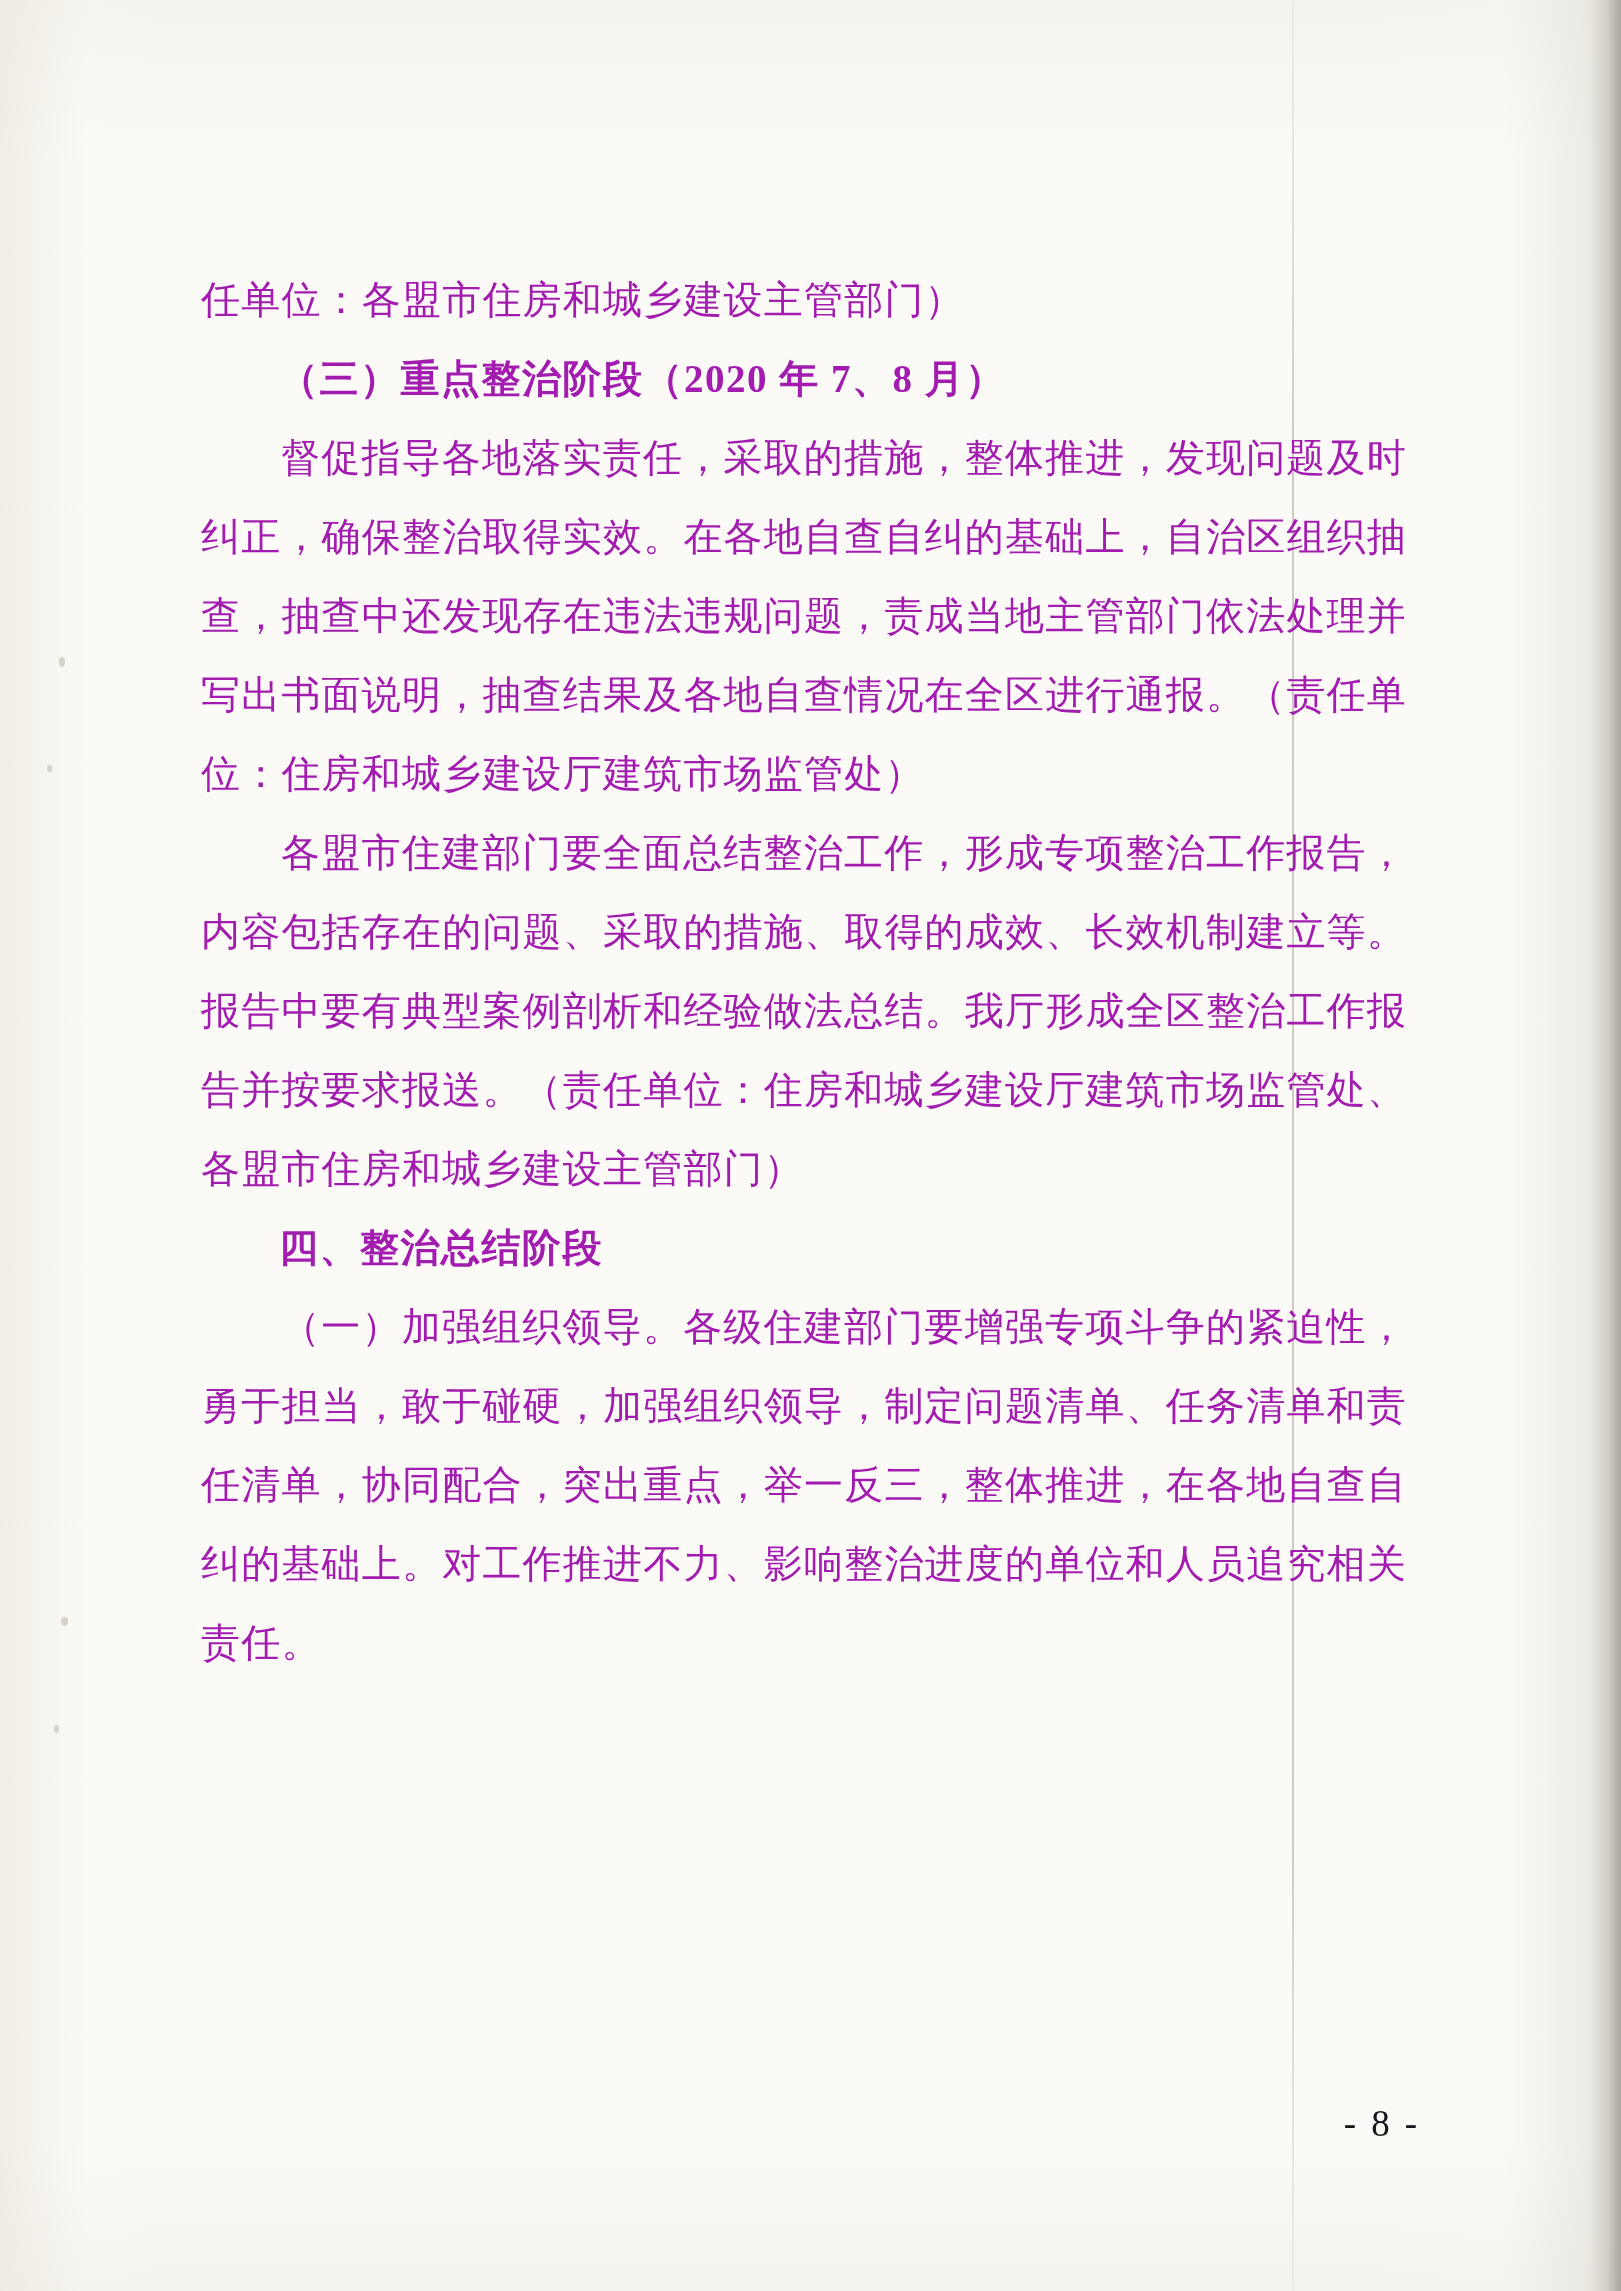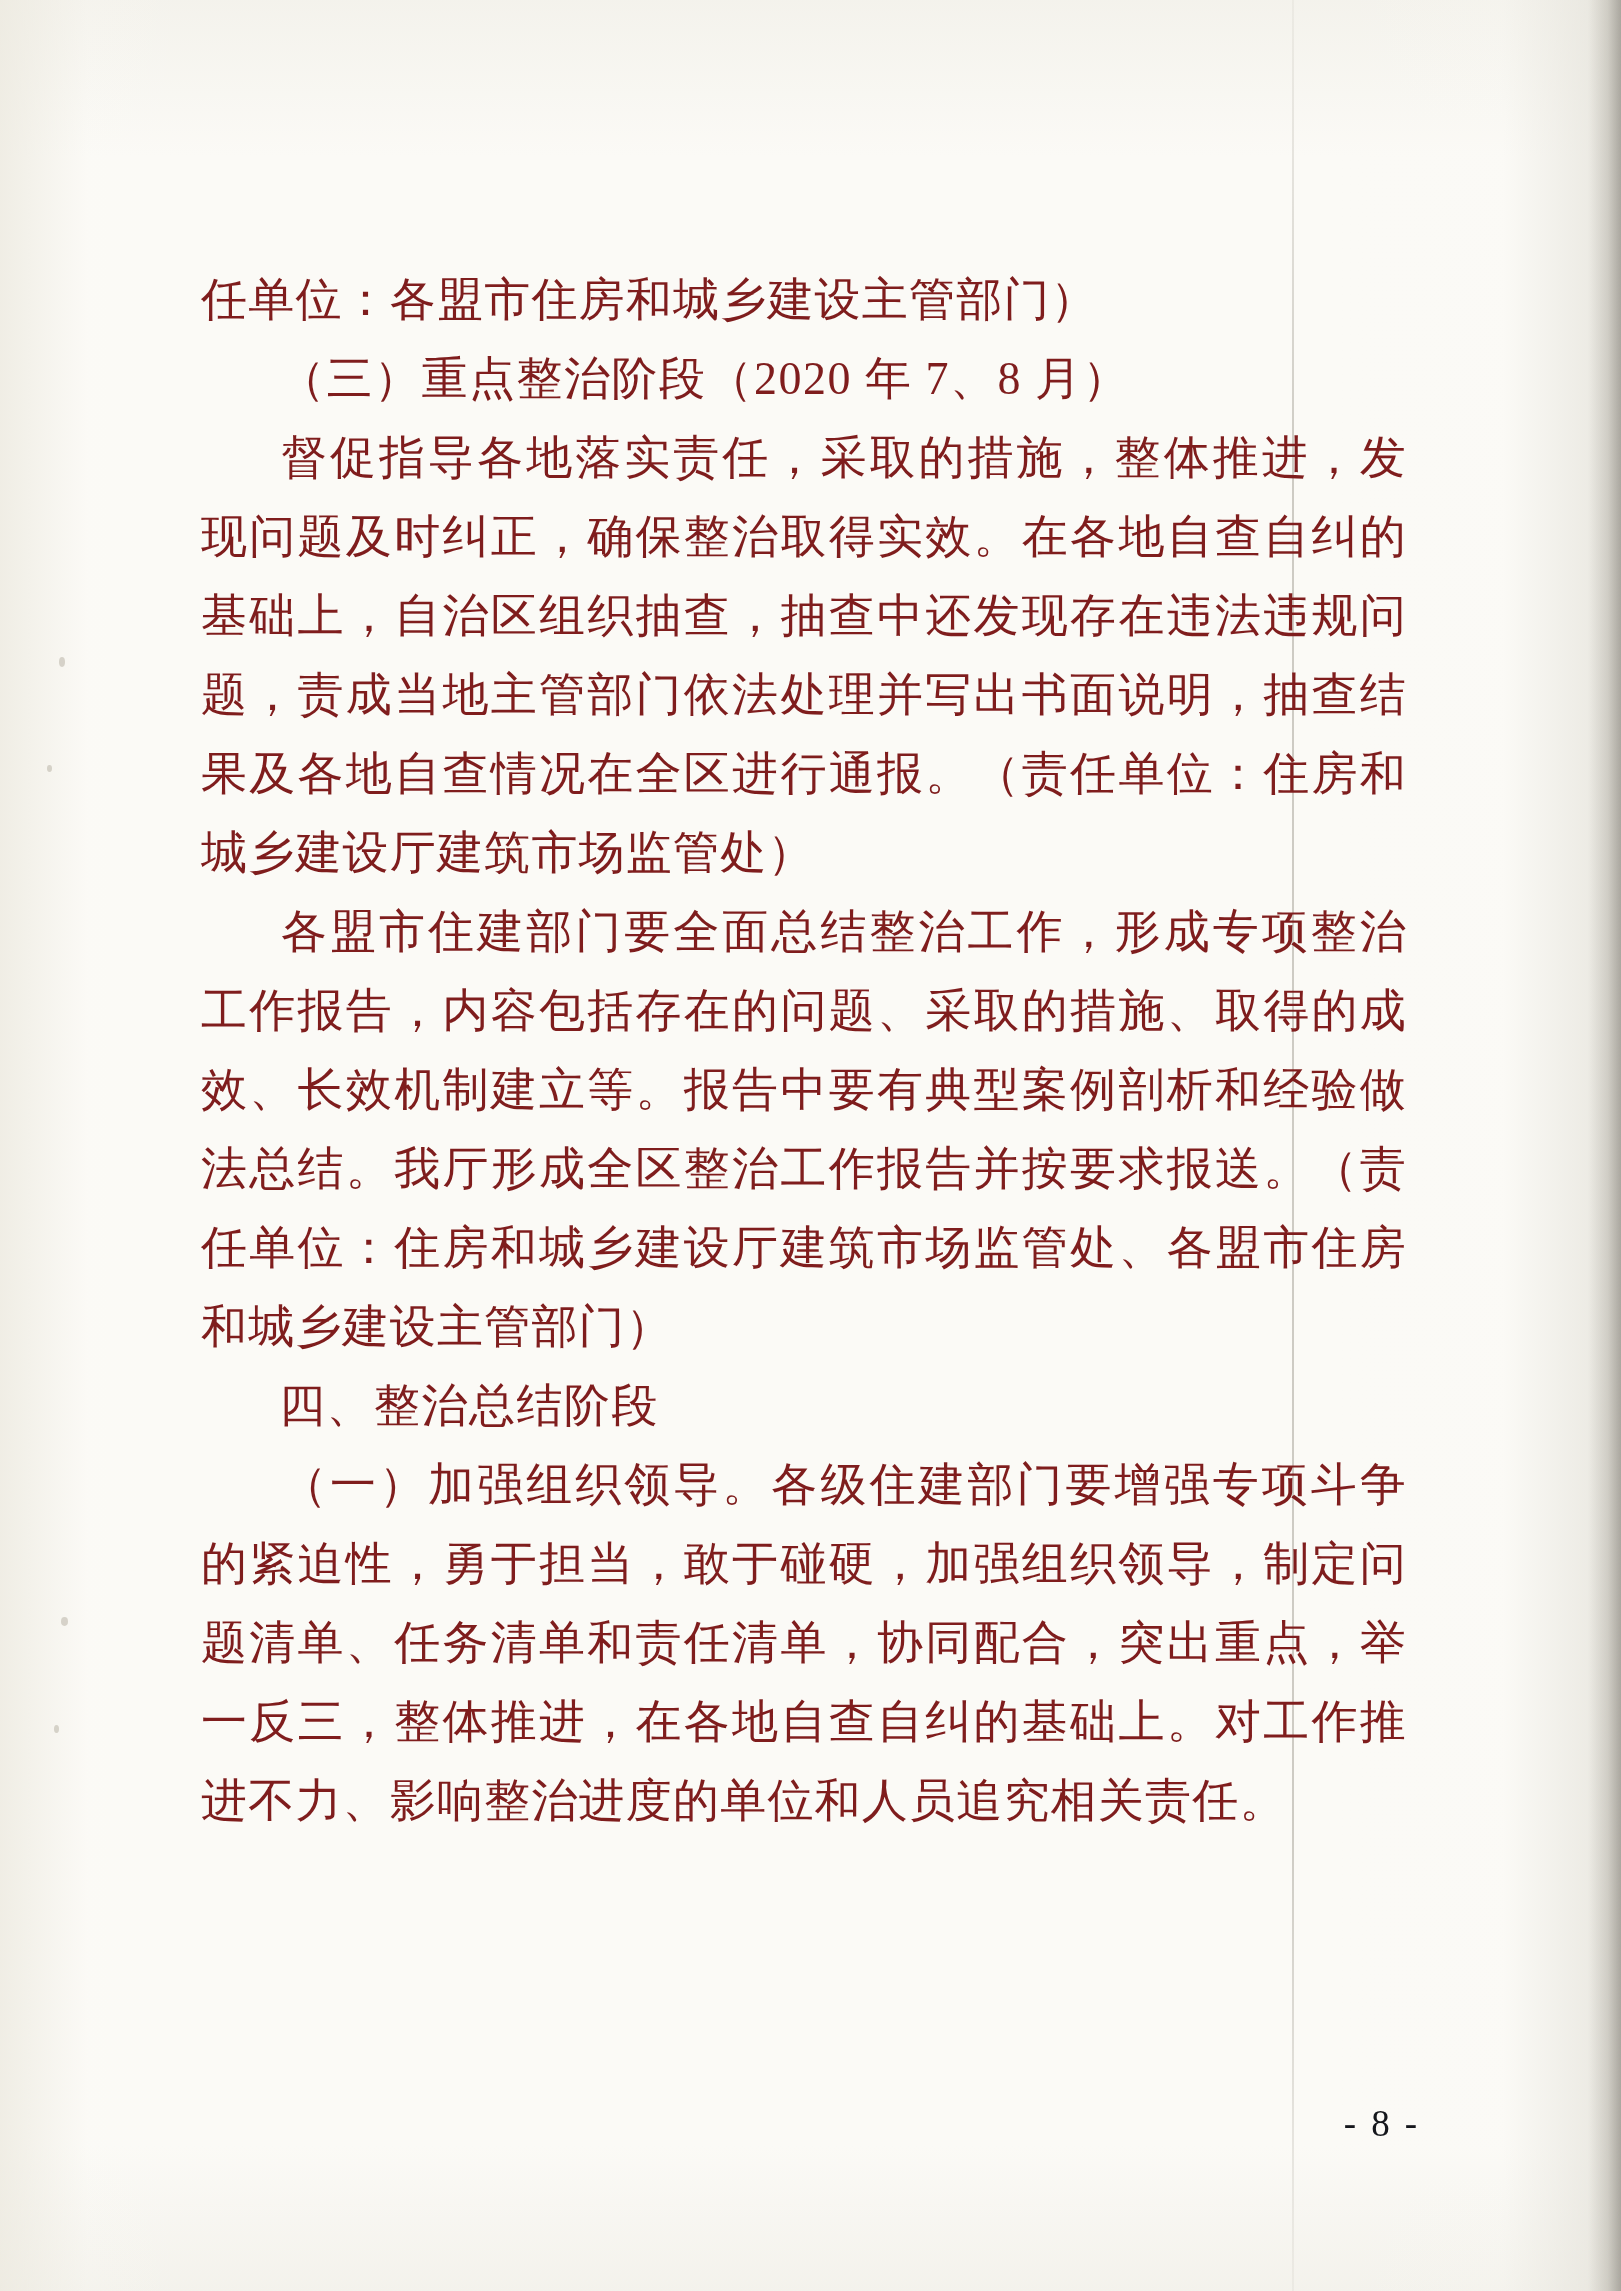--- a/index.html
+++ b/index.html
@@ -54,32 +54,32 @@
 
   .content {
     position: absolute;
     left: 201px;
     top: 260px;
     width: 1206px;
   }
 
   p {
     margin: 0 0 0 0;
-    color: #7f1d1d;
-    font-size: 46px;
+    color: #a21caf;
+    font-size: 39px;
     line-height: 79px;
     letter-spacing: 1.2px;
     text-align: justify;
     text-justify: inter-character;
   }
   p.body {
     font-weight: 400;
   }
   p.heading {
-    font-weight: 400;
+    font-weight: 700;
     letter-spacing: 1.5px;
   }
   .indent2 { text-indent: 80px; }
   .indent-h { padding-left: 78px; }
 
   .page-number {
     position: absolute;
     right: 201px;
     bottom: 147px;
     font-size: 37px;

